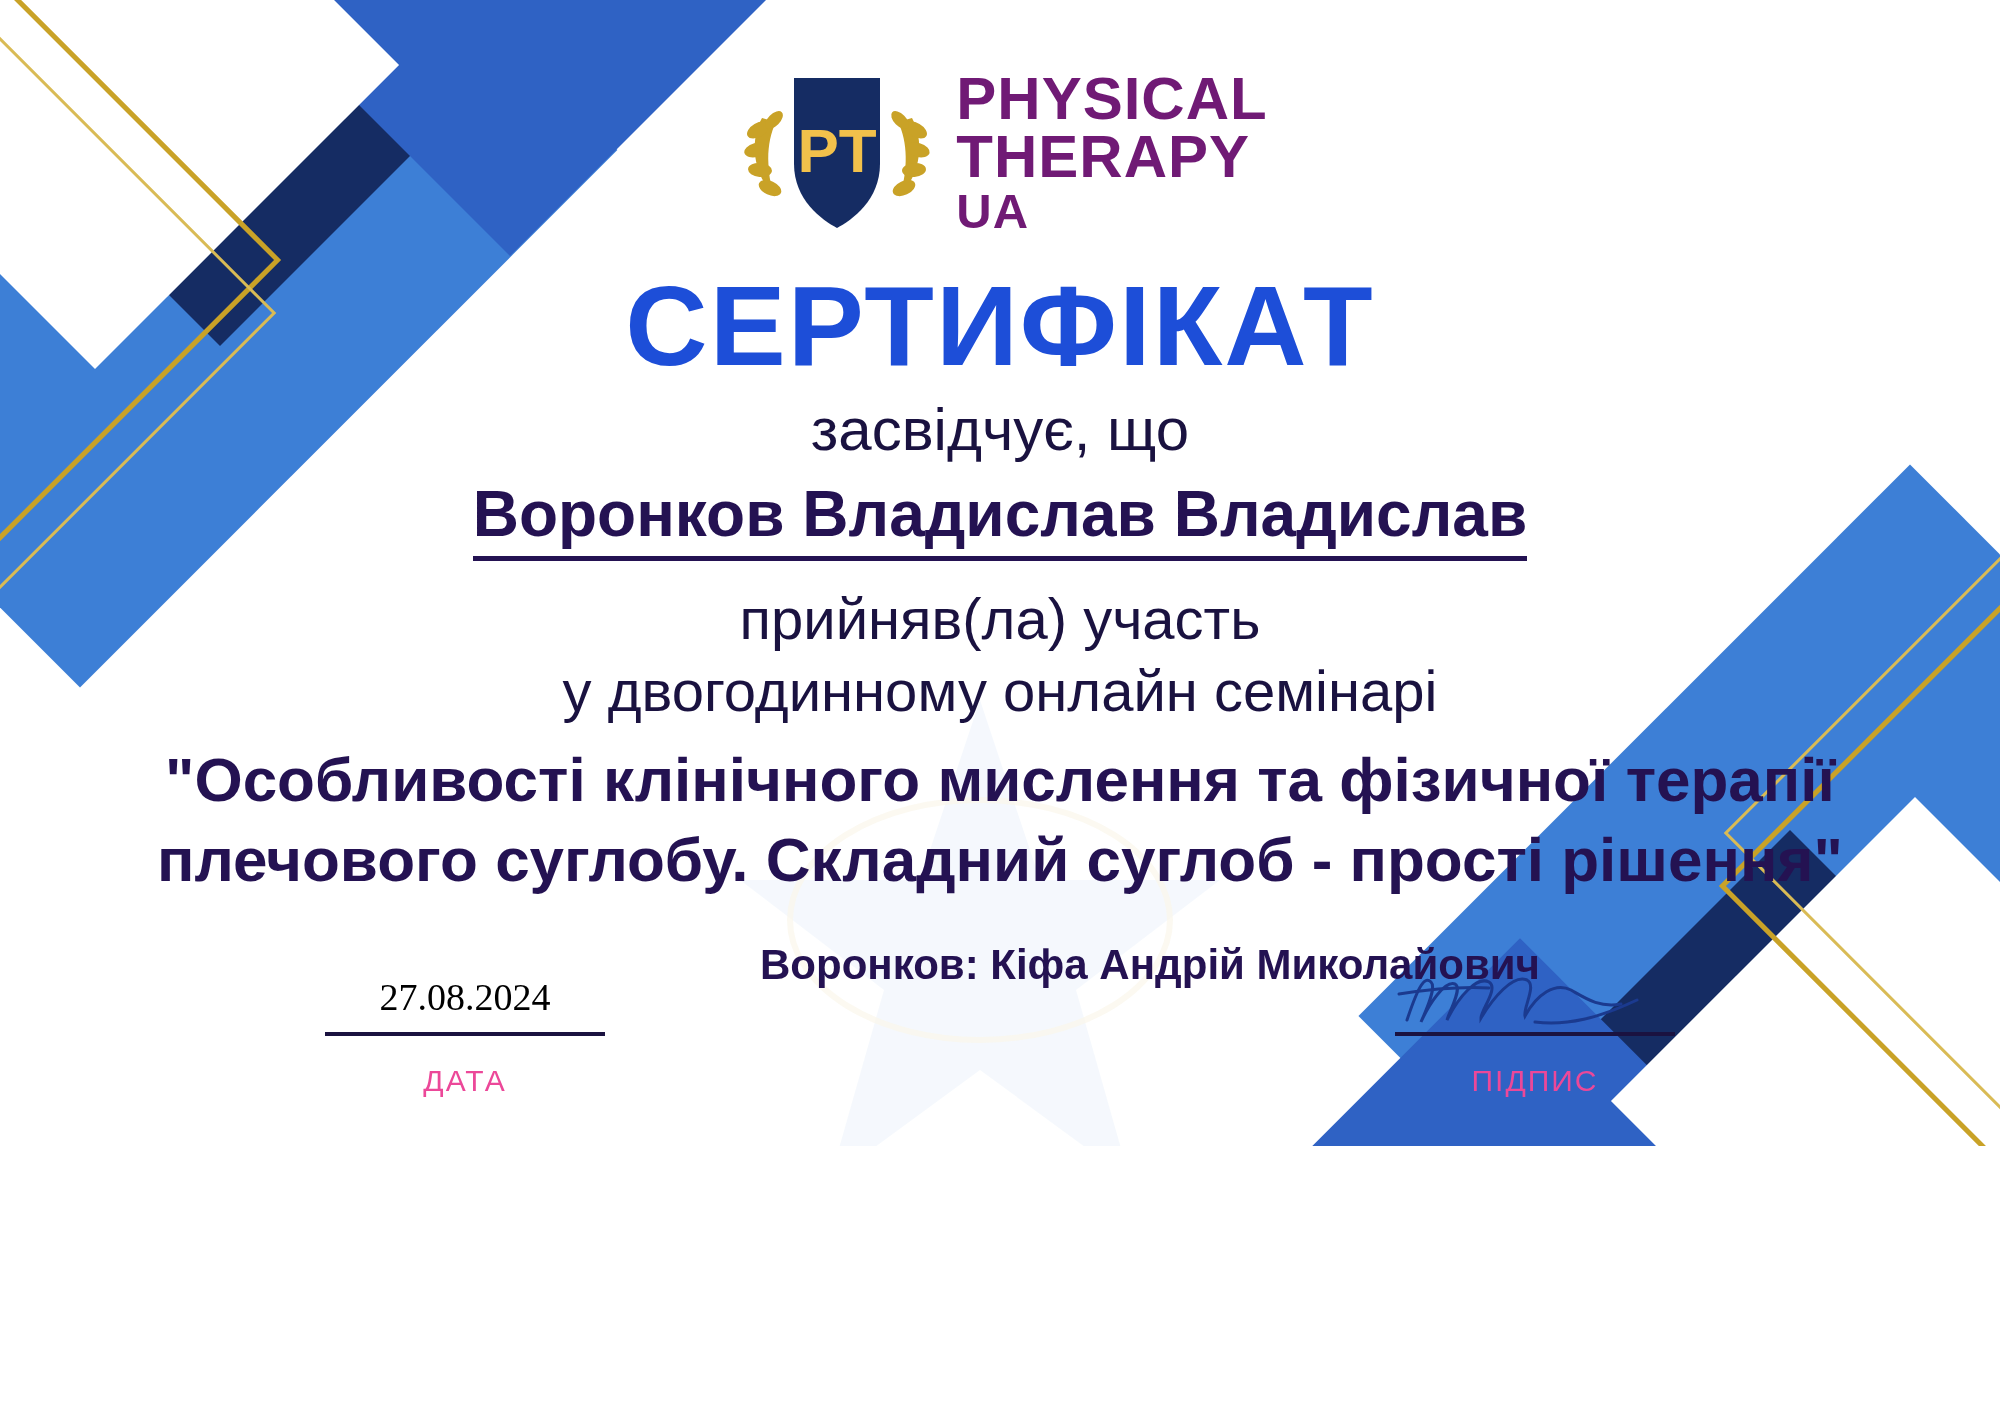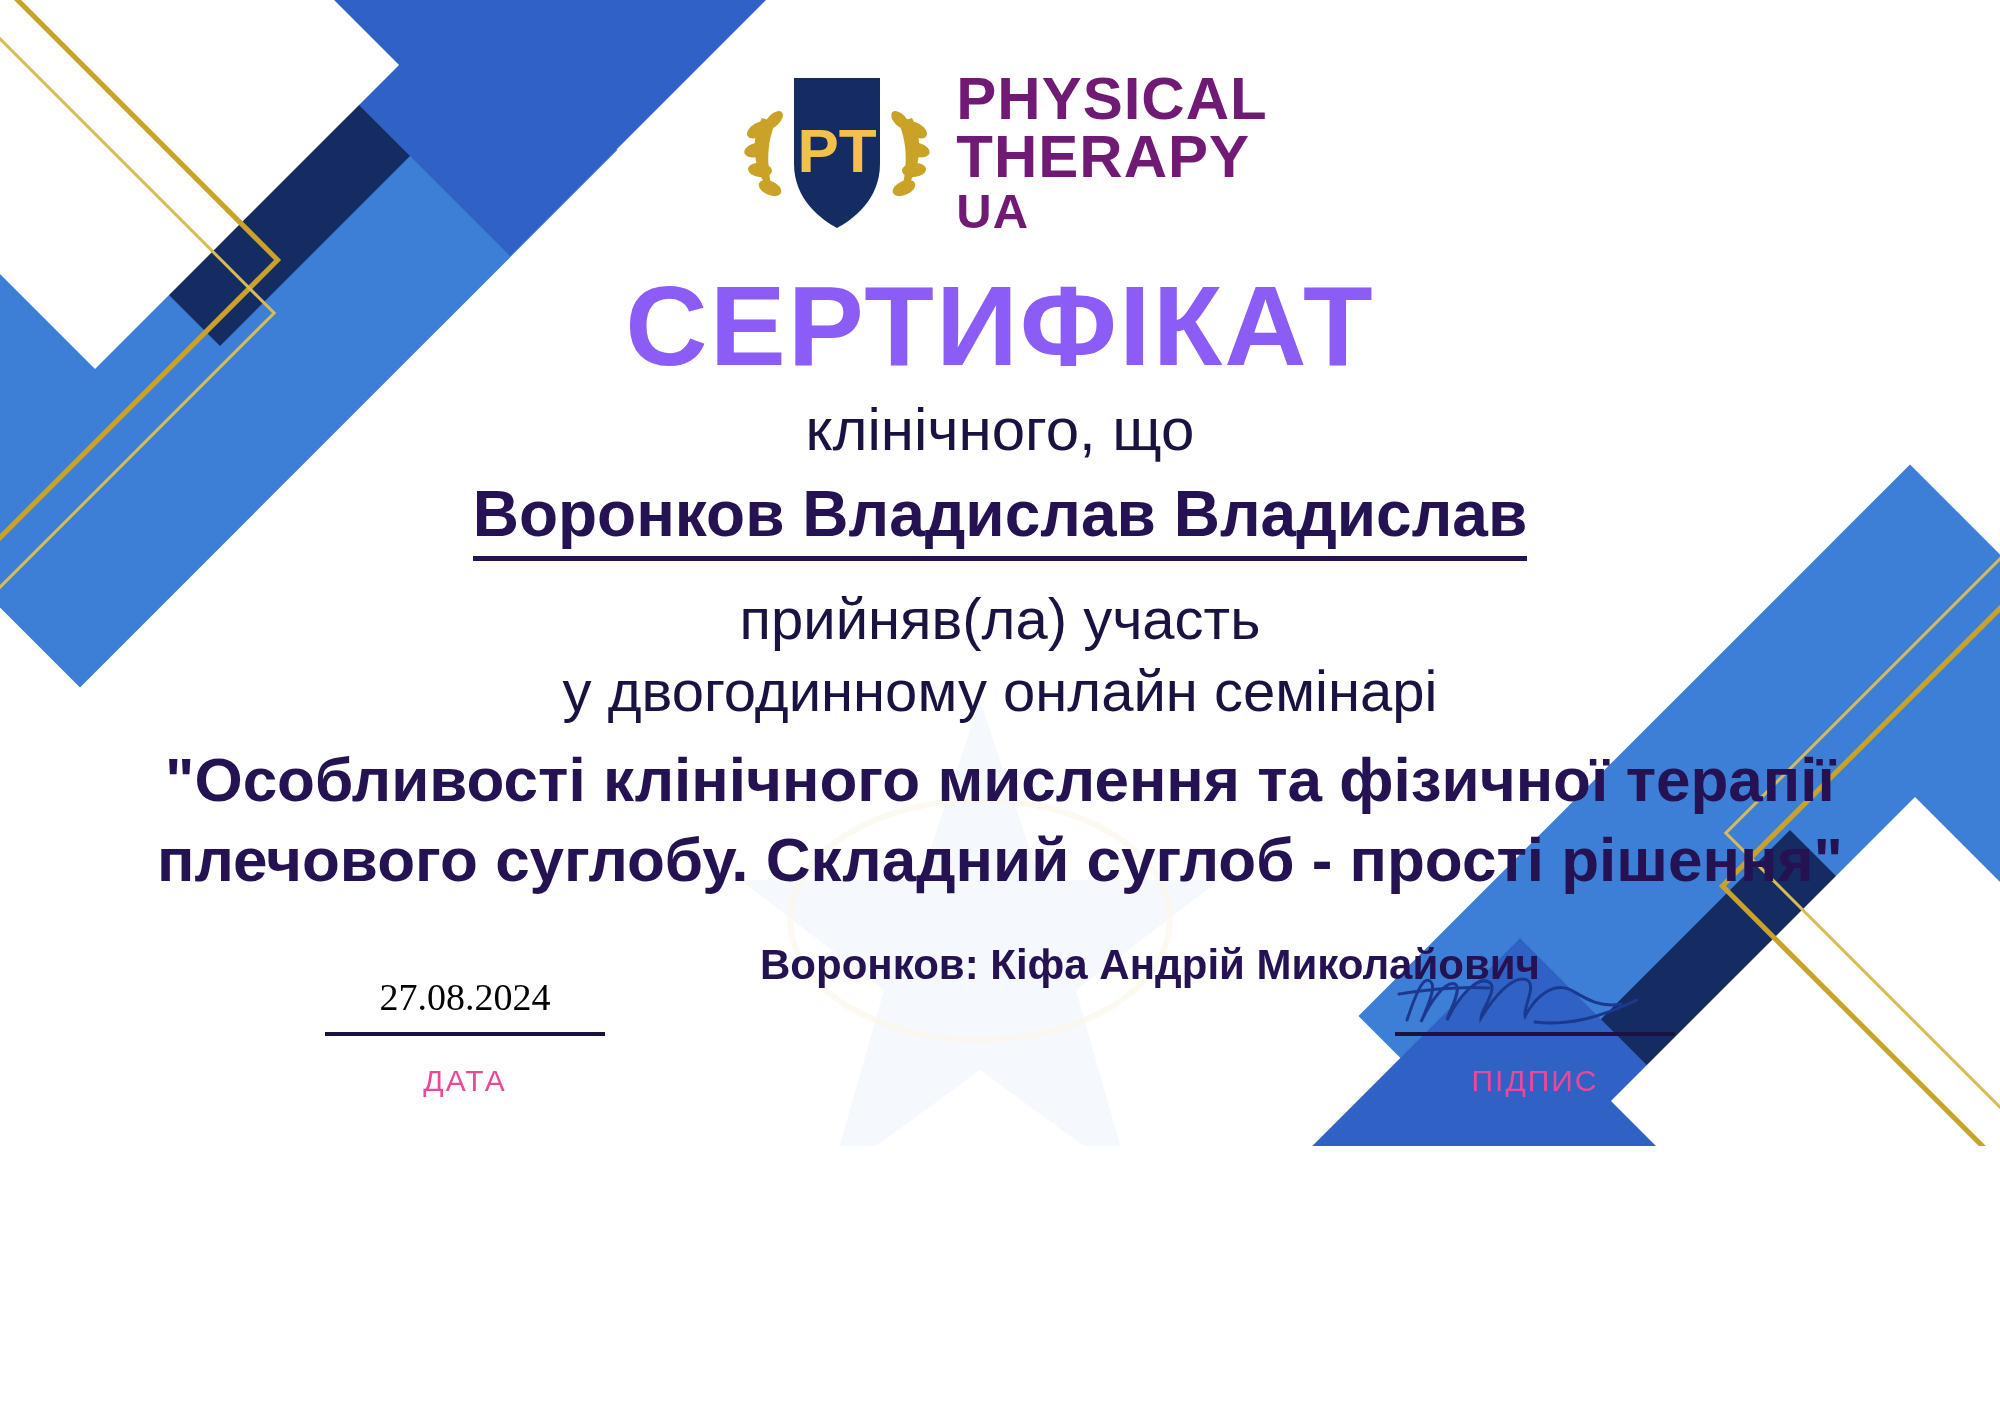--- a/index.html
+++ b/index.html
@@ -139,21 +139,21 @@
     letter-spacing: 1px;
     color: #701a75;
   }
   .logo-text .l3 { font-size: 49px; display:block; }
 
   .title {
     margin-top: 24px;
     font-size: 114px;
     font-weight: bold;
     letter-spacing: 2px;
-    color: #8b5cf6;
+    color: #1d4ed8;
     line-height: 1;
   }
   .subtitle {
     margin-top: 12px;
     font-size: 60px;
     color: #1a1240;
     font-weight: 400;
   }
   .recipient {
     margin-top: 14px;
@@ -279,21 +279,21 @@
         </svg>
       </div>
       <div class="logo-text">
         <span>PHYSICAL</span><br>
         <span>THERAPY</span>
         <span class="l3">UA</span>
       </div>
     </div>
 
     <div class="title">СЕРТИФІКАТ</div>
-    <div class="subtitle">клінічного, що</div>
+    <div class="subtitle">засвідчує, що</div>
     <div class="recipient">Воронков Владислав Владислав</div>
 
     <div class="participation">
       <div>прийняв(ла) участь</div>
       <div>у двогодинному онлайн семінарі</div>
     </div>
 
     <div class="seminar-title">"Особливості клінічного мислення та фізичної терапії плечового суглобу. Складний суглоб - прості рішення"</div>
 
     <div class="teacher">Воронков: Кіфа Андрій Миколайович</div>

